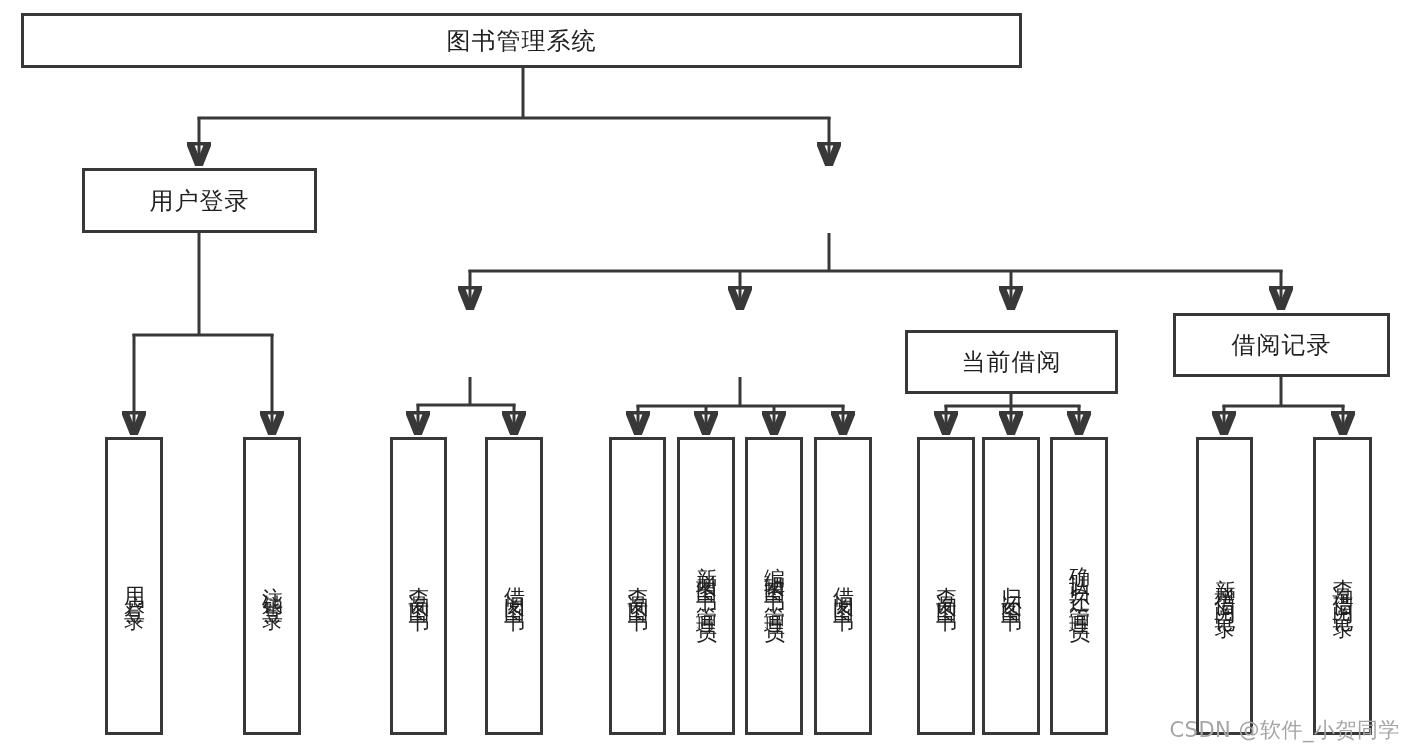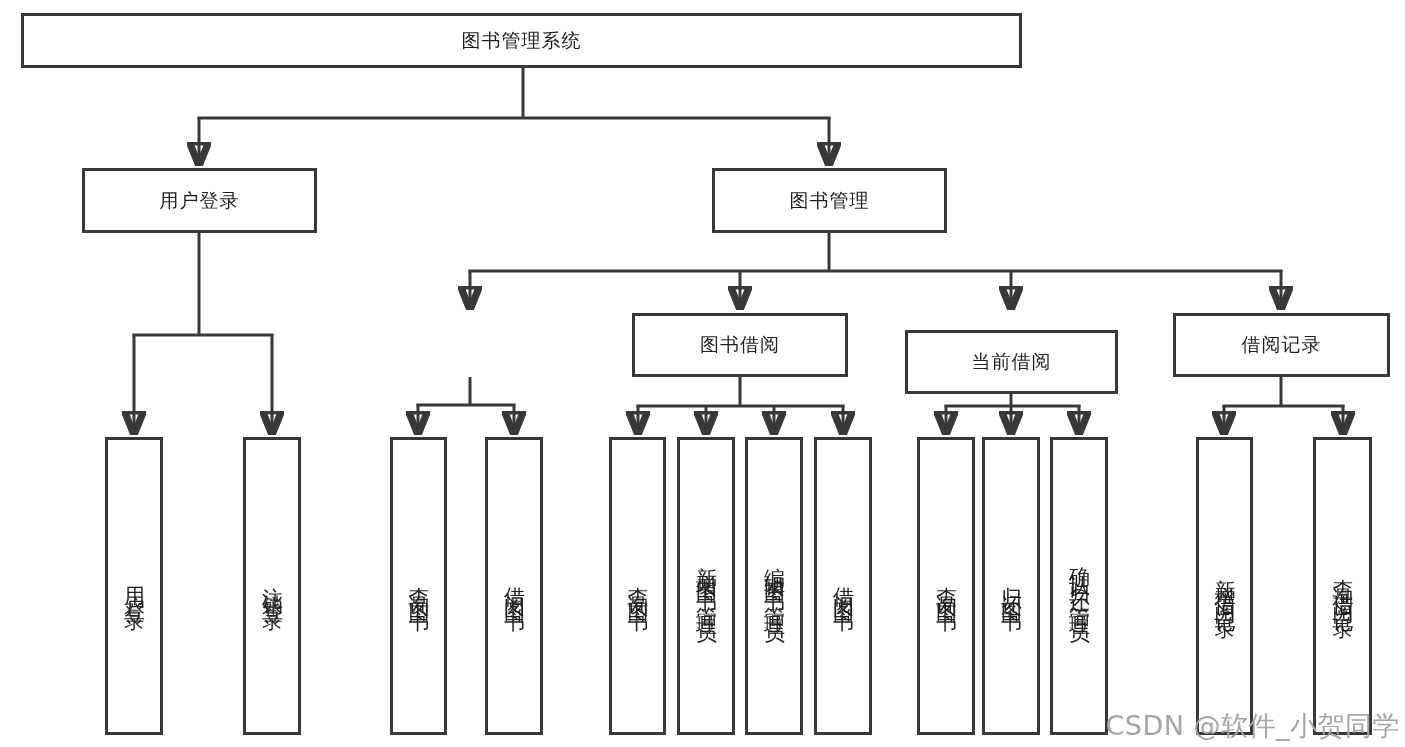--- a/index.html
+++ b/index.html
@@ -25,35 +25,35 @@
   .node{
     position:absolute;
     box-sizing:border-box;
     border:3px solid var(--line);
     background:var(--bg);
     display:flex;align-items:center;justify-content:center;
     color:var(--ink);
     z-index:2;
   }
   .h-node span{
-    font-size:19px;
+    font-size:24px;
     letter-spacing:1px;
     white-space:nowrap;
   }
   .v-node span{
     writing-mode:vertical-rl;
     font-size:21px;
     letter-spacing:8px;
     line-height:1;
     white-space:nowrap;
   }
   .watermark{
     position:absolute;
     right:5px;bottom:3px;
-    font-size:27px;
+    font-size:21px;
     color:var(--watermark);
     letter-spacing:0.5px;
     z-index:3;
     white-space:nowrap;
   }
 </style>
 </head>
 <body>
 
 <div class="stage">
@@ -106,27 +106,21 @@
     <path d="M1343,405 L1343,435" marker-end="url(#arrow)"></path>
   </svg>
 
   <div class="node h-node" style="left:21px;top:13px;width:1001px;height:55px;">
     <span>图书管理系统</span>
   </div>
 
   <div class="node h-node" style="left:82px;top:168px;width:235px;height:65px;">
     <span>用户登录</span>
   </div>
-  <div class="node h-node" style="left:712px;top:168px;width:235px;height:65px;">
-    <span>图书管理</span>
-  </div>
 
-  <div class="node h-node" style="left:632px;top:313px;width:216px;height:64px;">
-    <span>图书借阅</span>
-  </div>
   <div class="node h-node" style="left:905px;top:330px;width:213px;height:64px;">
     <span>当前借阅</span>
   </div>
   <div class="node h-node" style="left:1173px;top:313px;width:217px;height:64px;">
     <span>借阅记录</span>
   </div>
 
   <div class="node v-node" style="left:105px;top:437px;width:58px;height:298px;">
     <span>用户登录</span>
   </div>

